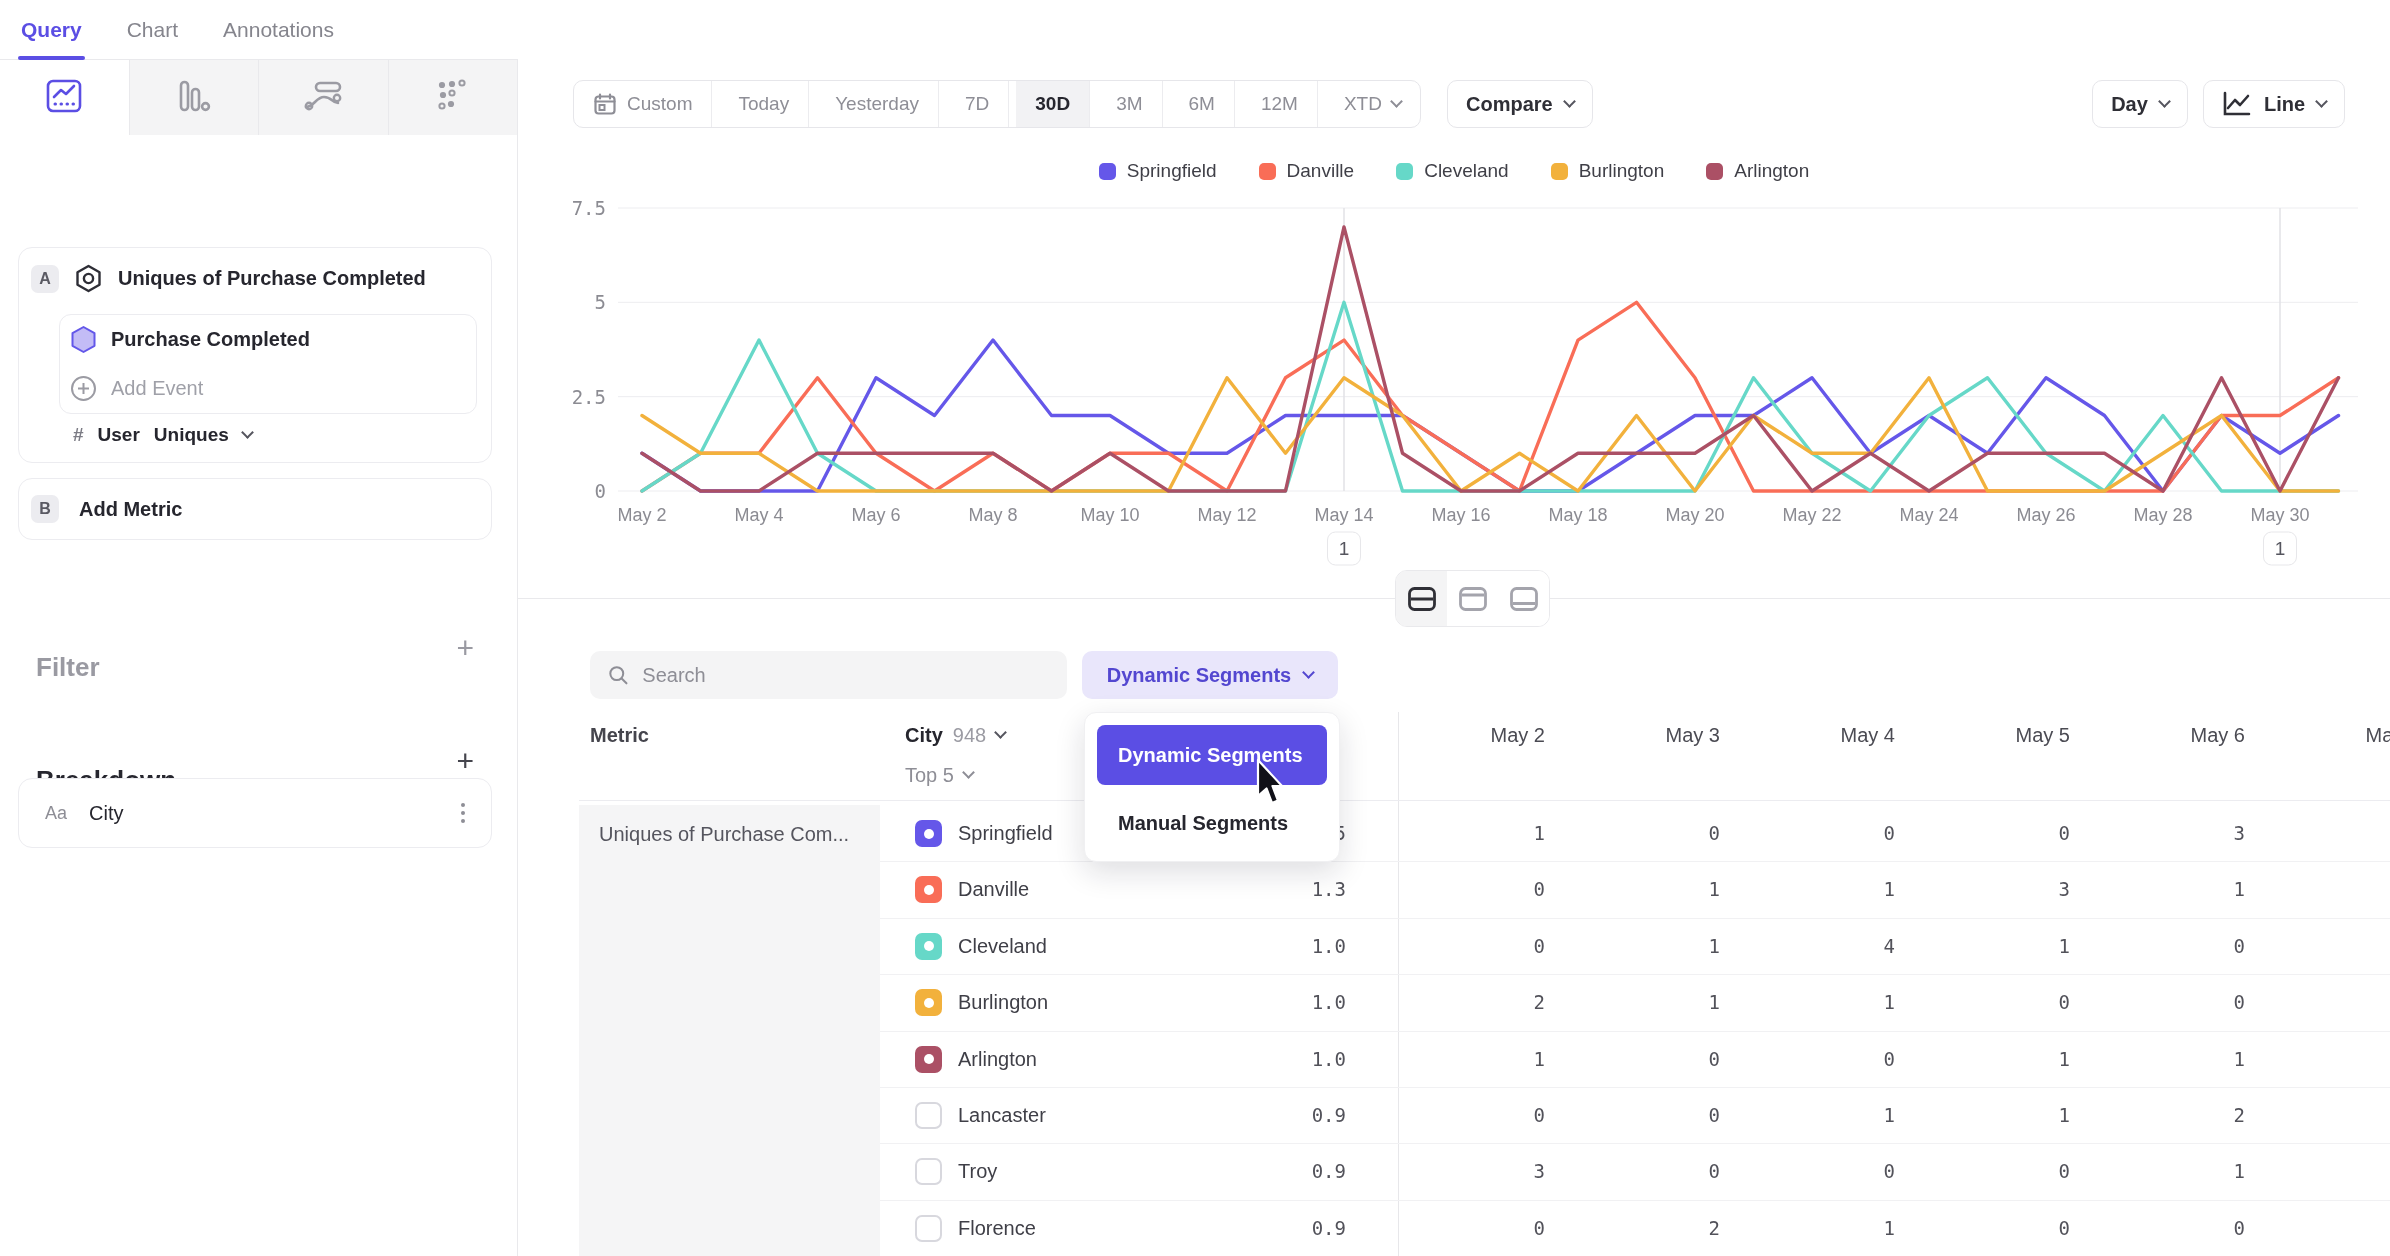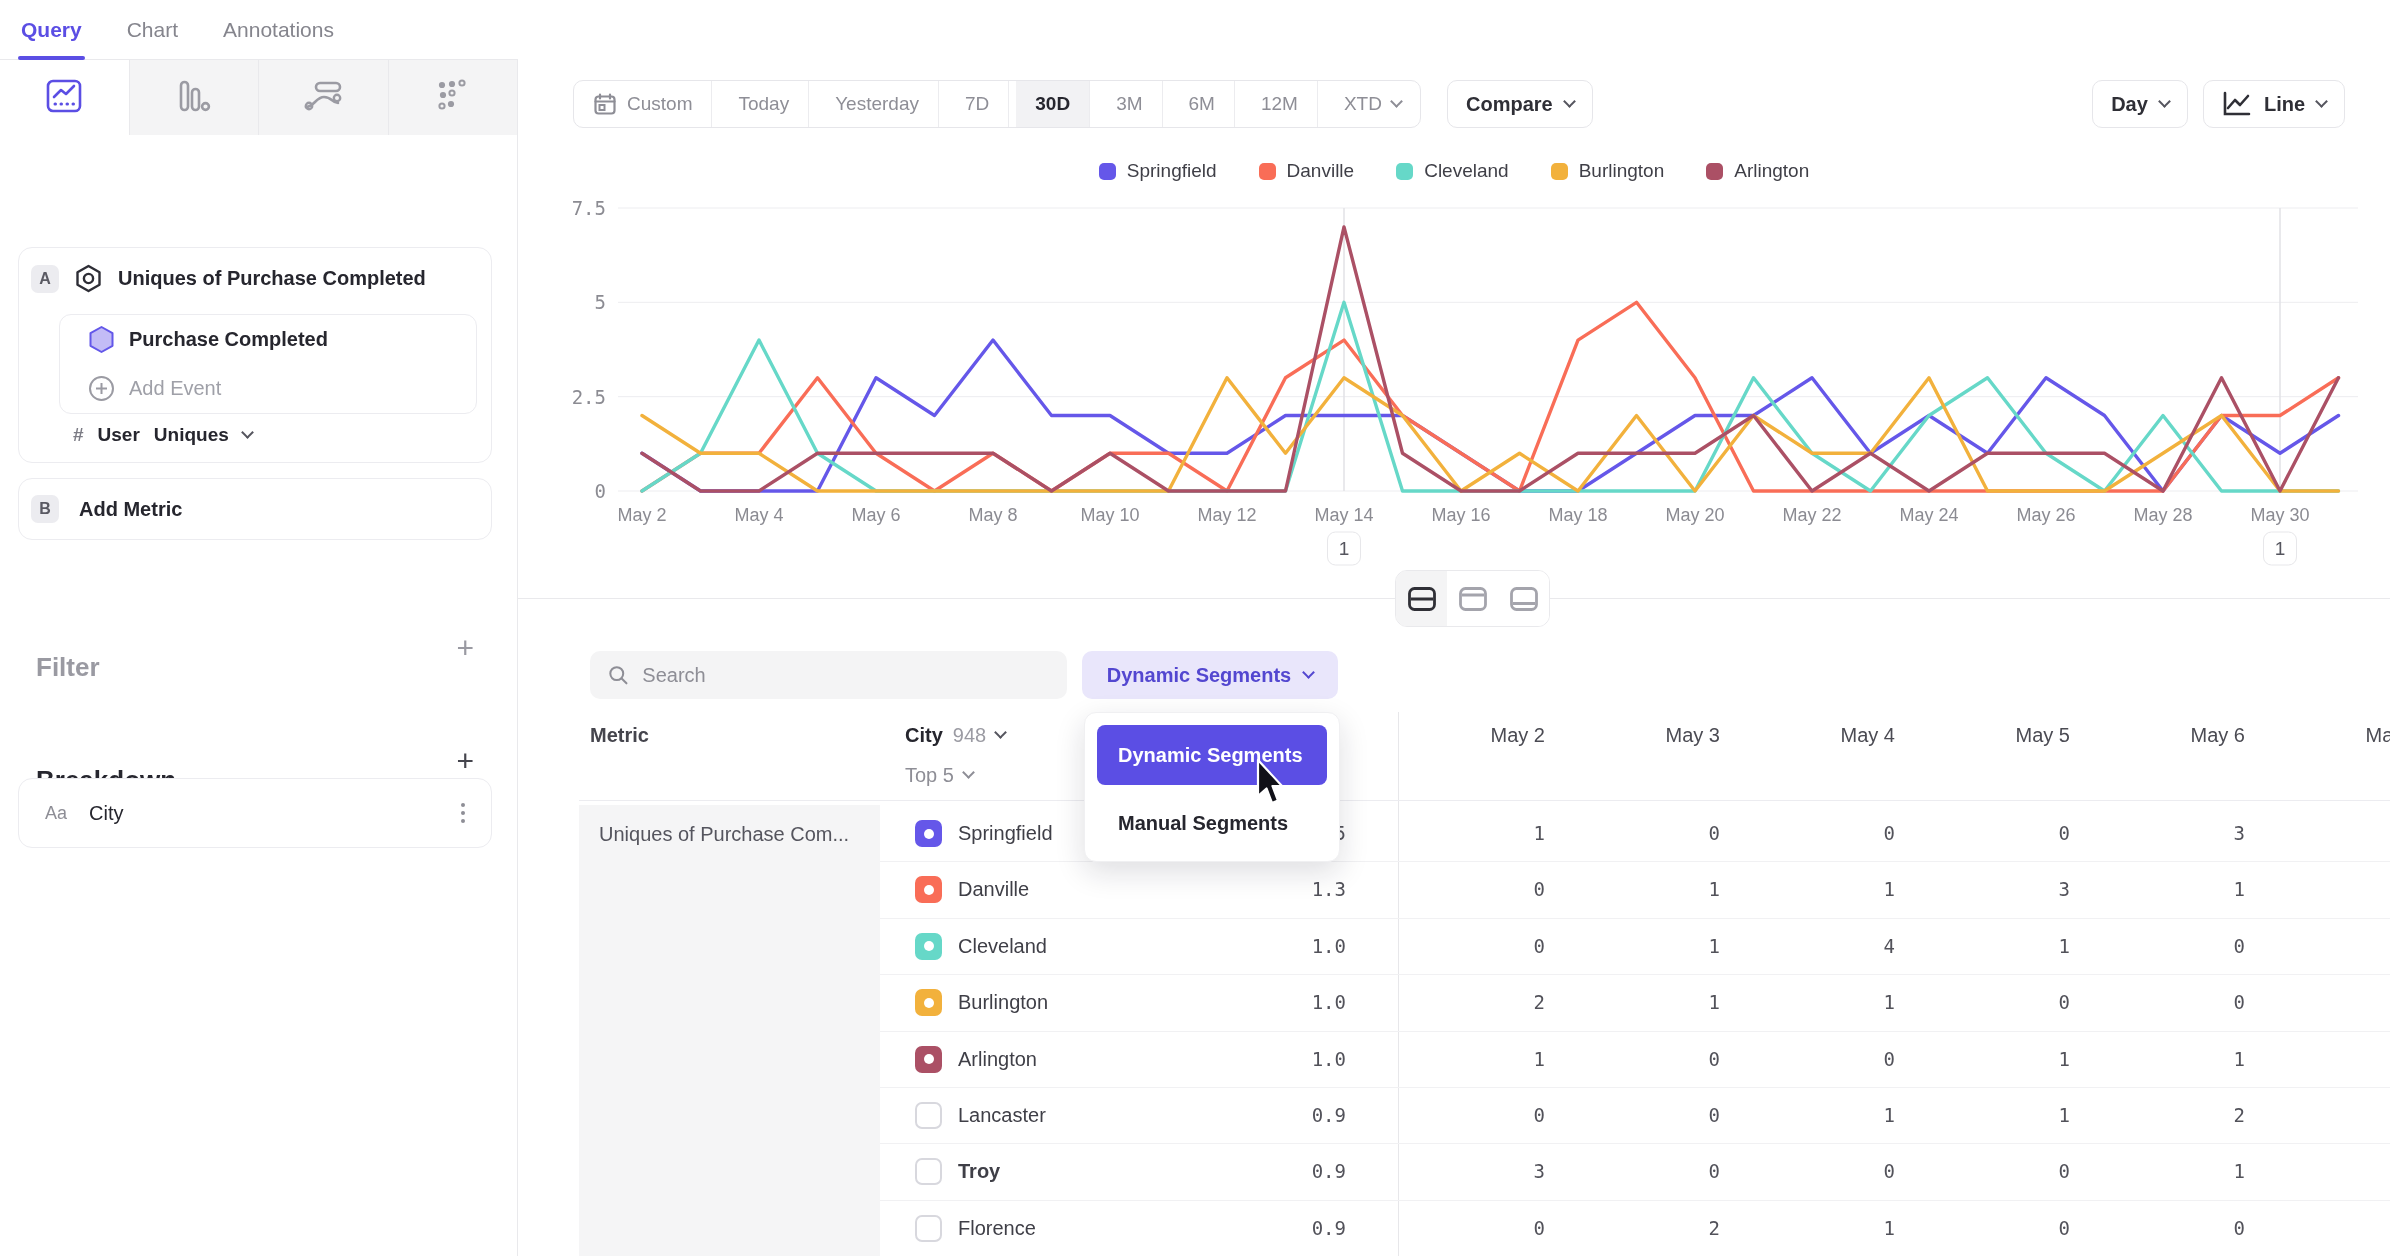--- a/index.html
+++ b/index.html
@@ -23,21 +23,21 @@
   .icon-cell.active { background:#fff; border-bottom:none; }
   .side-section-h { display:flex; align-items:center; justify-content:space-between; }
   .h-label { font-size:26px; font-weight:700; color:#26262e;margin-top:40px; }
   .h-label.dim { color:#9a9aa2; }
   .plus-btn { font-size:30px; font-weight:300; color:#45454d; line-height:1; cursor:pointer; }
   .plus-btn.dim { color:#9a9aa2; }
   .card { position:absolute; left:18px; width:474px; background:#fff; border:1px solid #ececf0; border-radius:14px; }
   .badge { width:28px; height:28px; border-radius:7px; background:#ececf0; color:#5a5a63;
     font-size:16px; font-weight:700; display:flex; align-items:center; justify-content:center; }
   .metric-title { font-size:20px; font-weight:700; color:#26262e; }
-  .inner-card { position:absolute; left:40px; right:14px; border:1px solid #ececf0; border-radius:12px; background:#fff;padding-left:18px; }
+  .inner-card { position:absolute; left:40px; right:14px; border:1px solid #ececf0; border-radius:12px; background:#fff; }
   .ev-row { display:flex; align-items:center; gap:14px; padding-left:10px; height:49px; cursor:pointer; }
   .ev-name { font-size:20px; font-weight:600; color:#26262e; }
   .ev-add { font-size:20px; font-weight:500; color:#9fa0a8; }
   .measure-row { position:absolute; left:54px; bottom:16px; display:flex; align-items:center; gap:14px; font-size:19px; }
   .hash { color:#7c7c85; font-weight:700; }
   .measure-row b { font-weight:600; color:#26262e; }
   .chev { width:9px; height:9px; border-right:2px solid #55555e; border-bottom:2px solid #55555e;
     transform:rotate(45deg); display:inline-block; margin-top:-5px; }
   .chev.light { border-color:#8e8e96; }
   .kebab { display:flex; flex-direction:column; gap:4px; cursor:pointer; }
@@ -462,21 +462,21 @@
         <div class="cell-num num" style="left: 1108px; top: 1087px; width: 264px; padding-right: 26px;">0.9</div>
         <div class="cell-num num" style="left: 1398px; top: 1087px; width: 175px; padding-right: 28px;">0</div>
         <div class="cell-num num" style="left: 1573px; top: 1087px; width: 175px; padding-right: 28px;">0</div>
         <div class="cell-num num" style="left: 1748px; top: 1087px; width: 175px; padding-right: 28px;">1</div>
         <div class="cell-num num" style="left: 1923px; top: 1087px; width: 175px; padding-right: 28px;">1</div>
         <div class="cell-num num" style="left: 2098px; top: 1087px; width: 175px; padding-right: 28px;">2</div>
       </div>
       <div class="row-sep" style="top: 1143.4px;"></div>
       <div>
         <div class="seg-check off" style="left: 915px; top: 1158.4px;"></div>
-        <div class="seg-label" style="left: 958px; top: 1143.4px; line-height: 56.4px; font-weight: bold;">Troy</div>
+        <div class="seg-label" style="left: 958px; top: 1143.4px; line-height: 56.4px;">Troy</div>
         <div class="cell-num num" style="left: 1108px; top: 1143.4px; width: 264px; padding-right: 26px;">0.9</div>
         <div class="cell-num num" style="left: 1398px; top: 1143.4px; width: 175px; padding-right: 28px;">3</div>
         <div class="cell-num num" style="left: 1573px; top: 1143.4px; width: 175px; padding-right: 28px;">0</div>
         <div class="cell-num num" style="left: 1748px; top: 1143.4px; width: 175px; padding-right: 28px;">0</div>
         <div class="cell-num num" style="left: 1923px; top: 1143.4px; width: 175px; padding-right: 28px;">0</div>
         <div class="cell-num num" style="left: 2098px; top: 1143.4px; width: 175px; padding-right: 28px;">1</div>
       </div>
       <div class="row-sep" style="top: 1199.8px;"></div>
       <div>
         <div class="seg-check off" style="left: 915px; top: 1214.8px;"></div>

